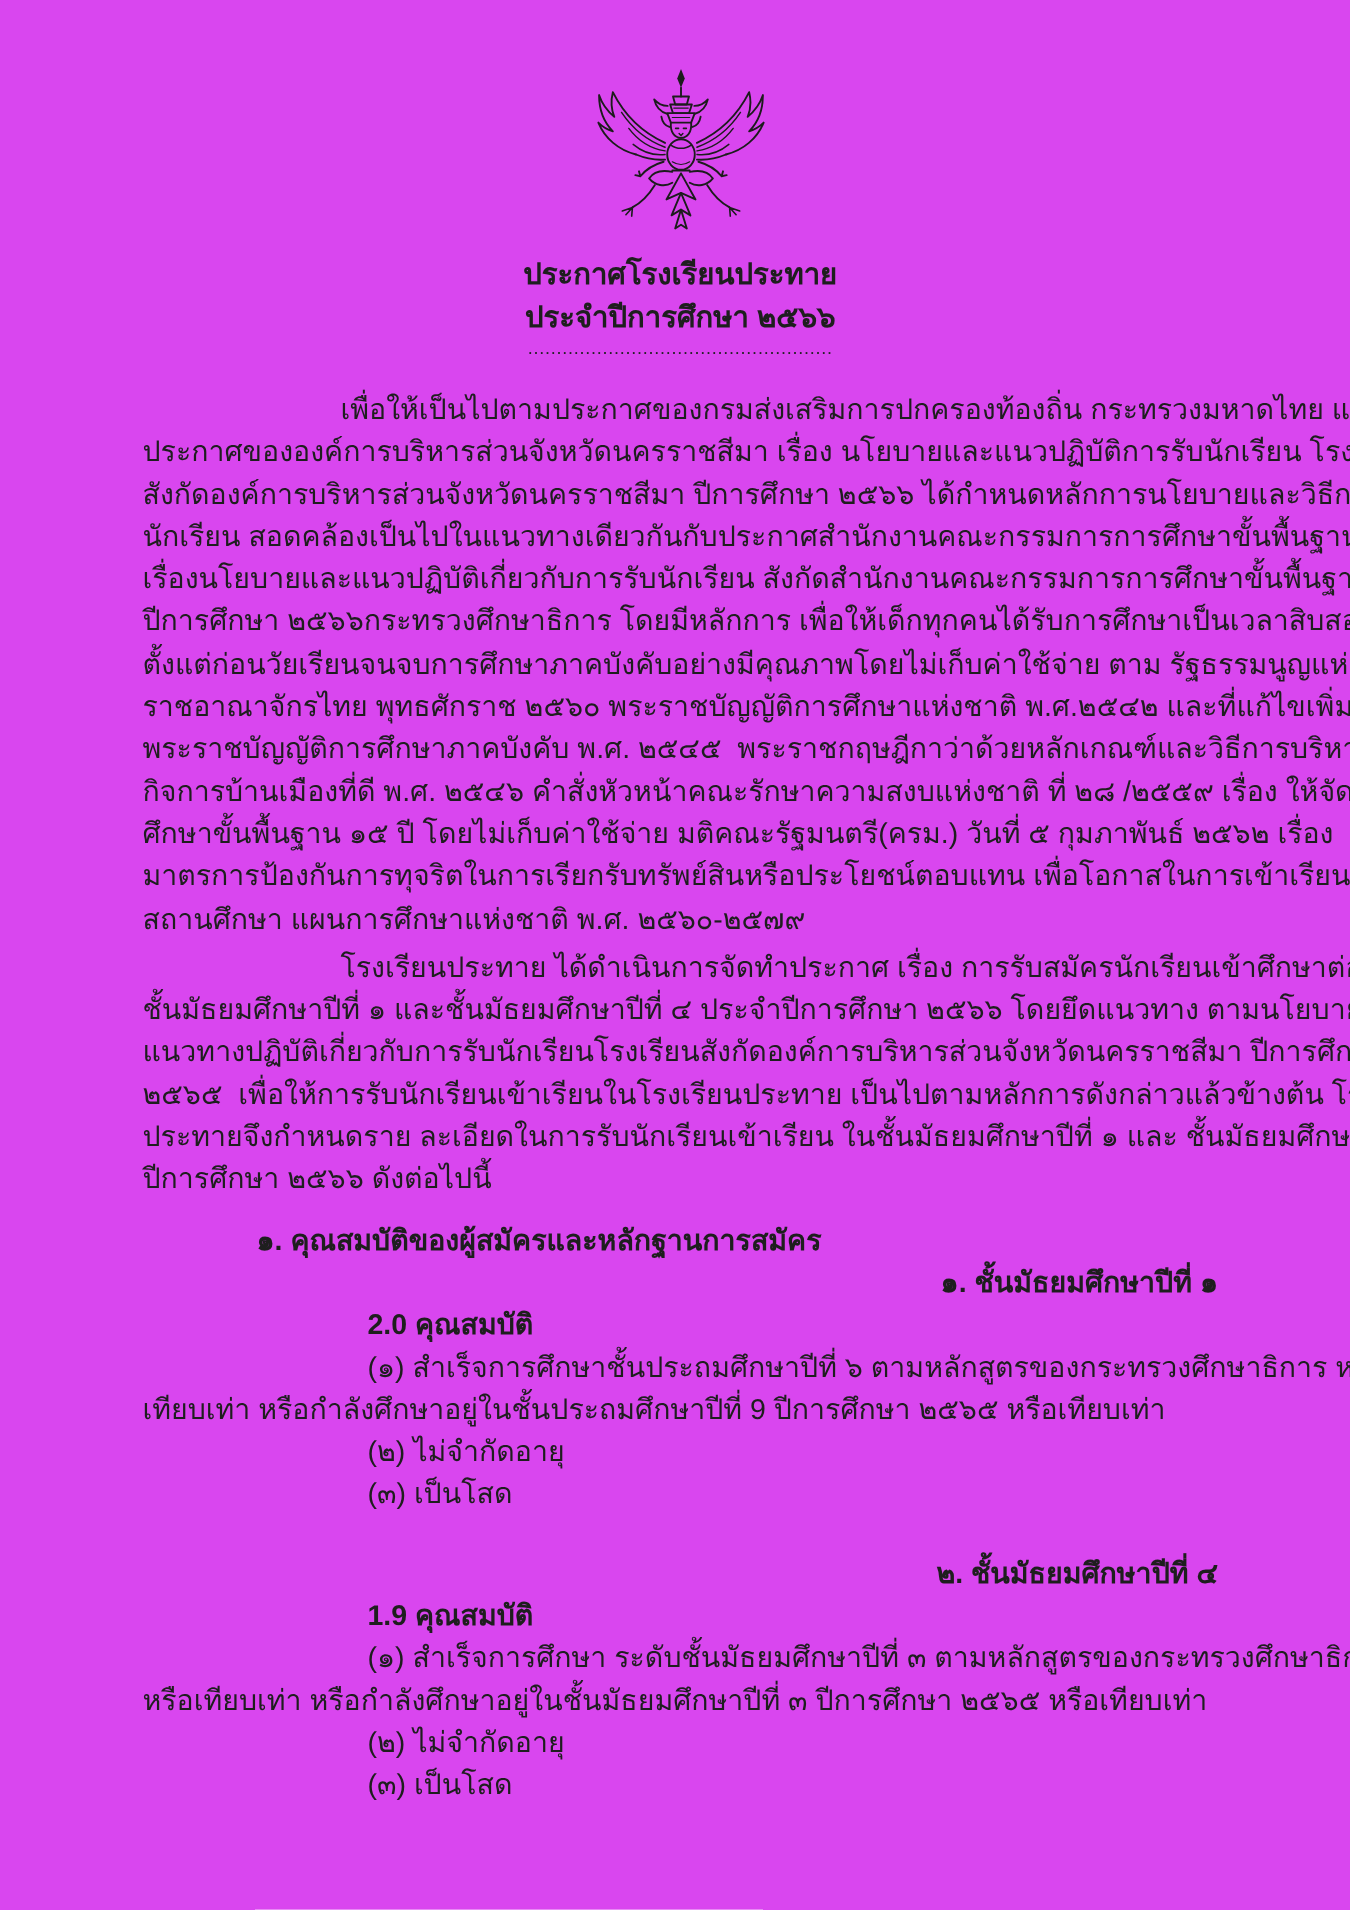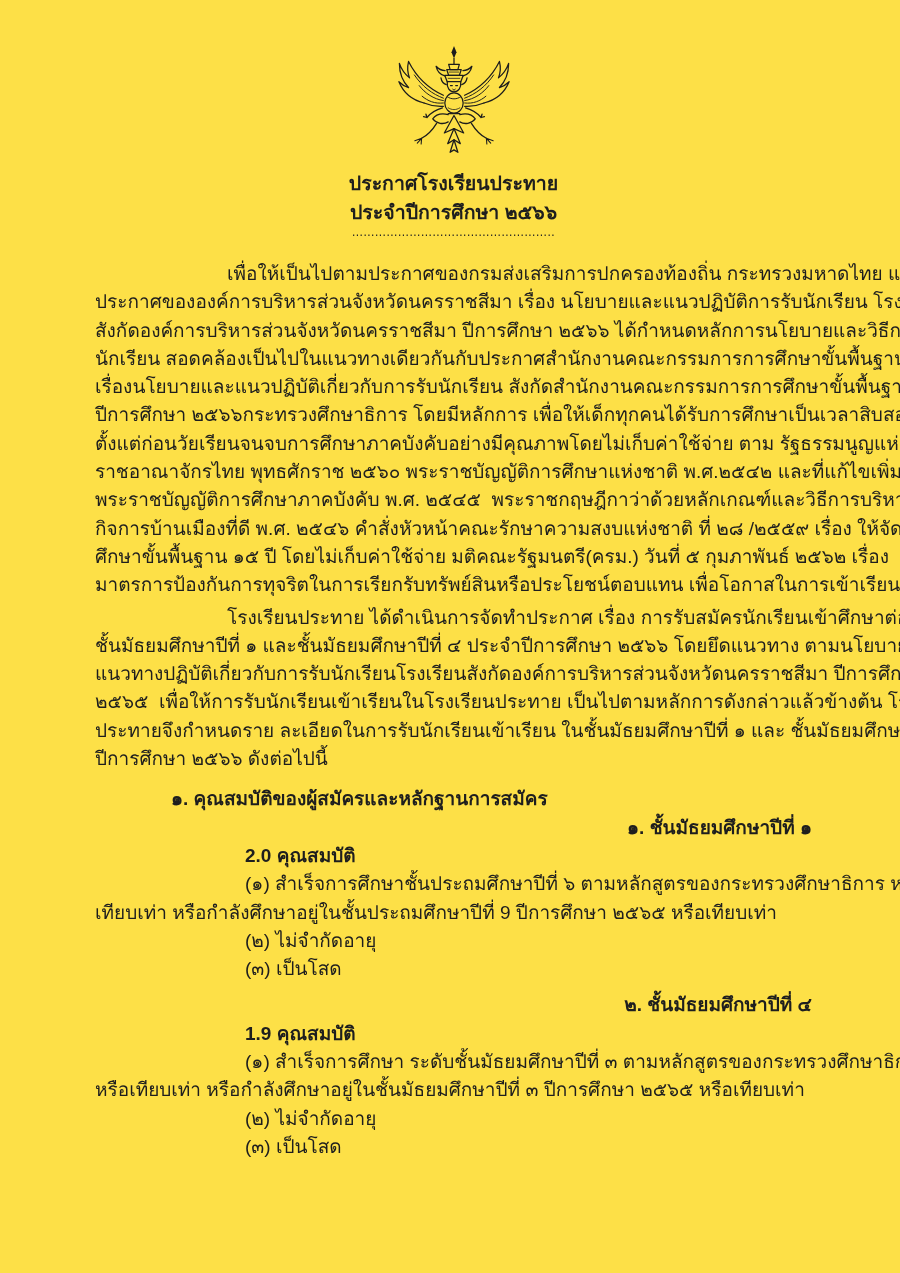--- a/index.html
+++ b/index.html
@@ -12,21 +12,21 @@
     height: 1273px;
     overflow: hidden;
     font-family: "Liberation Sans", sans-serif;
     color: #1e1e1e;
   }
   .page {
     box-sizing: border-box;
     width: 900px;
     height: 1273px;
     padding: 42px 88px 20px 95px;
-    background: #fde047;
+    background: #d946ef;
   }
   .emblem-wrap {
     width: 116px;
     height: 122px;
     margin: 0 auto;
   }
   .emblem-wrap svg { display: block; }
   .title-block { margin-top: 5px; }
   .tl {
     text-align: center;
@@ -51,21 +51,21 @@
     height: 28.3px;
   }
   .bold { font-weight: 700; }
   .ind-par  { padding-left: 132px; }  
   .ind-h1   { padding-left: 76px; }   
   .ind-h2   { padding-left: 106px; text-align: right; }  
   .ind-item { padding-left: 150px; }  
   .para1 { margin-top: 21px; }
   .para2 { margin-top: 4px; }
   .sec   { margin-top: 12px; }
-  .sec-m4 { margin-top: 8px; }
+  .sec-m4 { margin-top: 24px; }
 </style>
 </head>
 <body>
 
 <div class="page">
 
   <div class="emblem-wrap">
     <svg viewBox="0 0 120 122" width="116" height="122" aria-hidden="true">
       <g fill="none" stroke="#1c1c1c" stroke-width="1.3" stroke-linecap="round" stroke-linejoin="round">
 
@@ -129,20 +129,21 @@
     <div class="l">สังกัดองค์การบริหารส่วนจังหวัดนครราชสีมา ปีการศึกษา ๒๕๖๖ ได้กำหนดหลักการนโยบายและวิธีการรับ</div>
     <div class="l">นักเรียน สอดคล้องเป็นไปในแนวทางเดียวกันกับประกาศสำนักงานคณะกรรมการการศึกษาขั้นพื้นฐาน</div>
     <div class="l">เรื่องนโยบายและแนวปฏิบัติเกี่ยวกับการรับนักเรียน สังกัดสำนักงานคณะกรรมการการศึกษาขั้นพื้นฐาน</div>
     <div class="l">ปีการศึกษา ๒๕๖๖กระทรวงศึกษาธิการ โดยมีหลักการ เพื่อให้เด็กทุกคนได้รับการศึกษาเป็นเวลาสิบสองปี</div>
     <div class="l">ตั้งแต่ก่อนวัยเรียนจนจบการศึกษาภาคบังคับอย่างมีคุณภาพโดยไม่เก็บค่าใช้จ่าย ตาม รัฐธรรมนูญแห่ง</div>
     <div class="l">ราชอาณาจักรไทย พุทธศักราช ๒๕๖๐ พระราชบัญญัติการศึกษาแห่งชาติ พ.ศ.๒๕๔๒ และที่แก้ไขเพิ่มเติม</div>
     <div class="l">พระราชบัญญัติการศึกษาภาคบังคับ พ.ศ. ๒๕๔๕  พระราชกฤษฎีกาว่าด้วยหลักเกณฑ์และวิธีการบริหาร</div>
     <div class="l">กิจการบ้านเมืองที่ดี พ.ศ. ๒๕๔๖ คำสั่งหัวหน้าคณะรักษาความสงบแห่งชาติ ที่ ๒๘ /๒๕๕๙ เรื่อง ให้จัดการ</div>
     <div class="l">ศึกษาขั้นพื้นฐาน ๑๕ ปี โดยไม่เก็บค่าใช้จ่าย มติคณะรัฐมนตรี(ครม.) วันที่ ๕ กุมภาพันธ์ ๒๕๖๒ เรื่อง</div>
     <div class="l">มาตรการป้องกันการทุจริตในการเรียกรับทรัพย์สินหรือประโยชน์ตอบแทน เพื่อโอกาสในการเข้าเรียนใน</div>
+    <div class="l">สถานศึกษา แผนการศึกษาแห่งชาติ พ.ศ. ๒๕๖๐-๒๕๗๙</div>
   </div>
 
   <div class="para2">
     <div class="l ind-par">โรงเรียนประทาย ได้ดำเนินการจัดทำประกาศ เรื่อง การรับสมัครนักเรียนเข้าศึกษาต่อใน</div>
     <div class="l">ชั้นมัธยมศึกษาปีที่ ๑ และชั้นมัธยมศึกษาปีที่ ๔ ประจำปีการศึกษา ๒๕๖๖ โดยยึดแนวทาง ตามนโยบายและ</div>
     <div class="l">แนวทางปฏิบัติเกี่ยวกับการรับนักเรียนโรงเรียนสังกัดองค์การบริหารส่วนจังหวัดนครราชสีมา ปีการศึกษา</div>
     <div class="l">๒๕๖๕  เพื่อให้การรับนักเรียนเข้าเรียนในโรงเรียนประทาย เป็นไปตามหลักการดังกล่าวแล้วข้างต้น โรงเรียน</div>
     <div class="l">ประทายจึงกำหนดราย ละเอียดในการรับนักเรียนเข้าเรียน ในชั้นมัธยมศึกษาปีที่ ๑ และ ชั้นมัธยมศึกษาปีที่ ๔</div>
     <div class="l">ปีการศึกษา ๒๕๖๖ ดังต่อไปนี้</div>
   </div>

